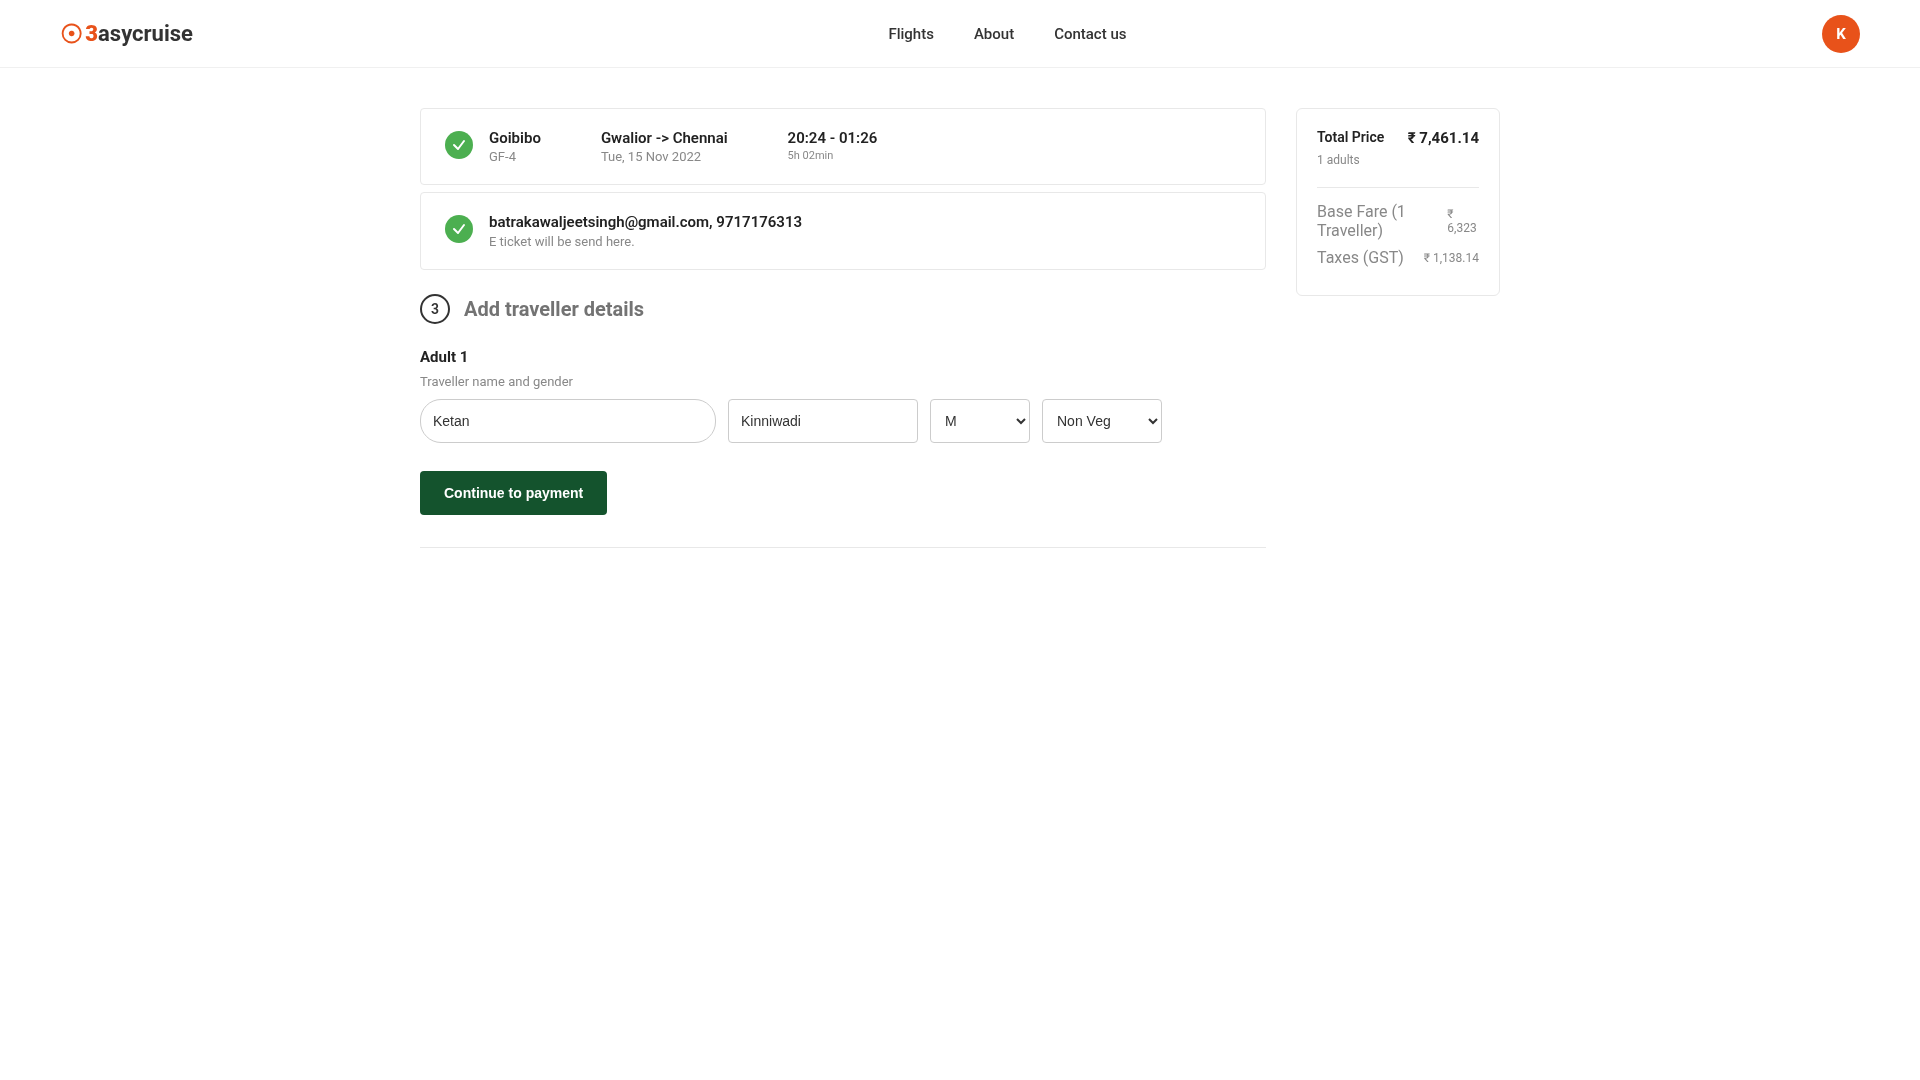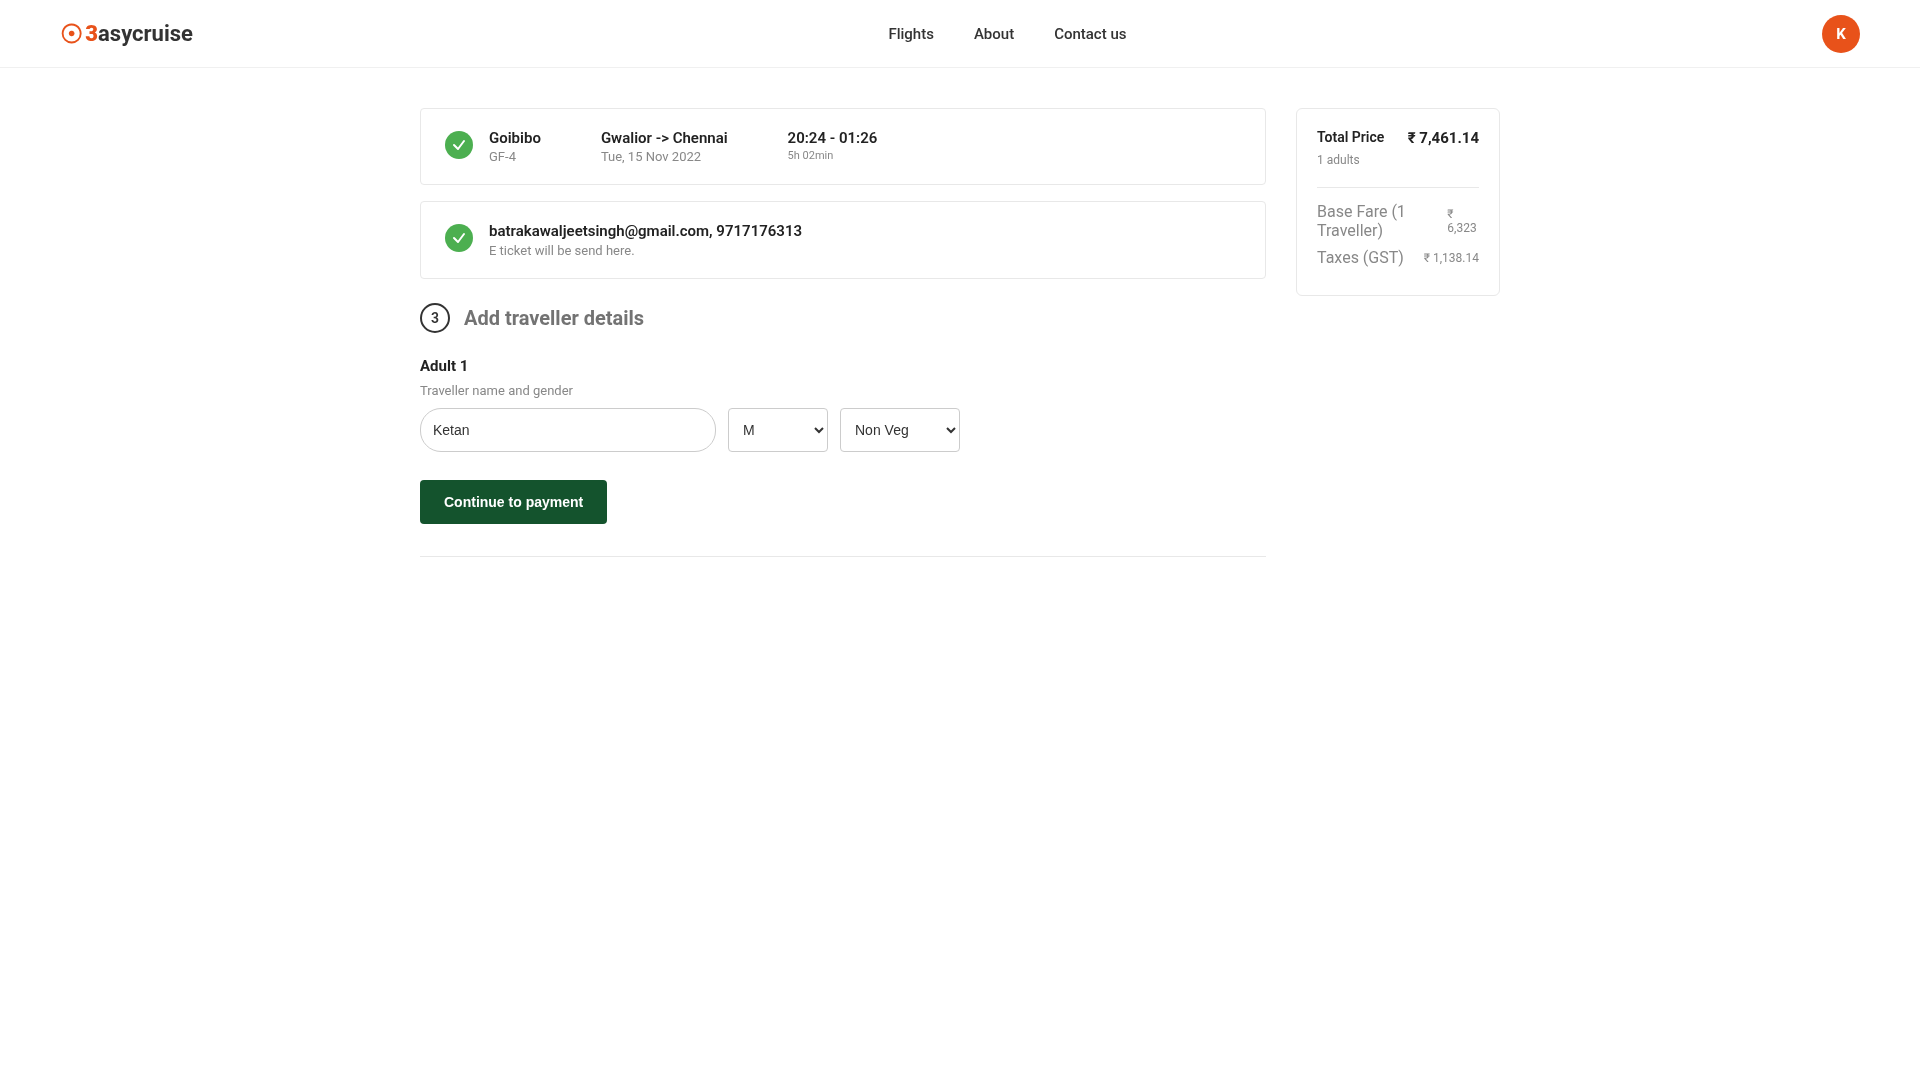--- a/index.html
+++ b/index.html
@@ -67,21 +67,21 @@
     }
     .left-panel {
       flex: 1;
     }
 
     
     .step-card {
       border: 1px solid #e8e8e8;
       border-radius: 4px;
       padding: 20px 24px;
-      margin-bottom: 16px;
+      margin-bottom: 7px;
       display: flex;
       align-items: flex-start;
       gap: 16px;
     }
     .step-check {
       width: 28px;
       height: 28px;
       border-radius: 50%;
       background: #4caf50;
       display: flex;
@@ -339,20 +339,21 @@
       <div class="section-header">
         <div class="step-number">3</div>
         <div class="section-title">Add traveller details</div>
       </div>
 
       <div class="adult-label">Adult 1</div>
       <div class="field-label">Traveller name and gender</div>
 
       <div class="form-row">
         <input type="text" class="form-input input-first" value="Ketan" style="">
+        <input type="text" class="form-input input-last" value="Kinniwadi" style="">
         <select class="form-select select-gender">
           <option value="M">M</option>
           <option value="F">F</option>
         </select>
         <select class="form-select select-meal">
           <option value="Non Veg">Non Veg</option>
           <option value="Veg">Veg</option>
         </select>
       </div>
 

